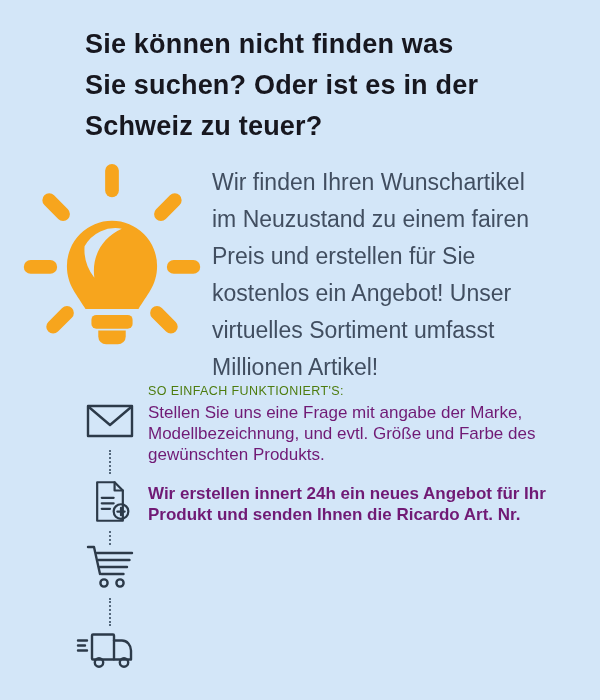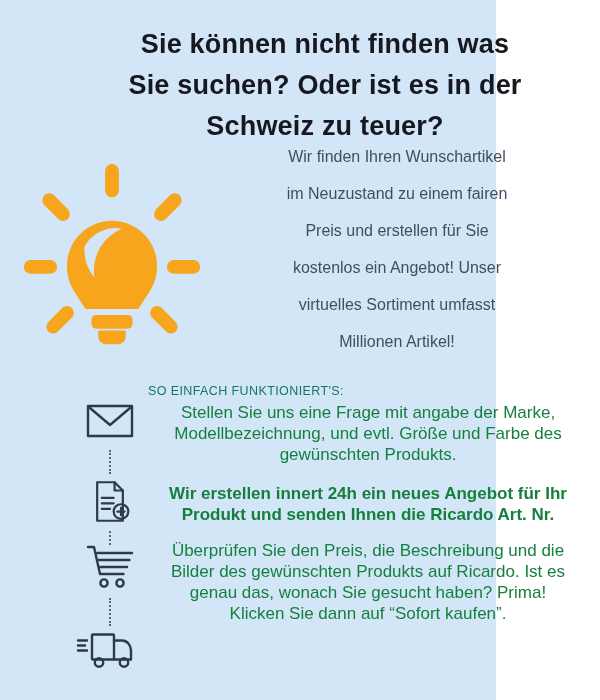--- a/index.html
+++ b/index.html
@@ -3,75 +3,74 @@
 <meta charset="utf-8">
 <style>
   html, body { margin: 0; padding: 0; }
   body {
     width: 600px; height: 700px;
     font-family: "Liberation Sans", "DejaVu Sans", sans-serif;
     overflow: hidden;
   }
   .page {
     position: relative;
-    width: 496px; height: 700px;
+    width: 600px; height: 700px;
     background: #d3e6f8;
-    text-align: center;
   }
   .heading {
     position: absolute;
     left: 85px; top: 24px;
     width: 480px;
     font-size: 27px;
     font-weight: 700;
     line-height: 41px;
     color: #17171f;
     white-space: pre-line;
     letter-spacing: 0.2px;
   }
   .bulb-wrap {
     position: absolute;
     left: 22px; top: 164px;
     width: 180px; height: 196px;
   }
   .bulb-wrap svg { width: 100%; height: 100%; display: block; }
   .intro-text {
     position: absolute;
-    left: 212px; top: 138px;
+    left: 212px; top: 164px;
     width: 370px;
-    font-size: 16px;
+    font-size: 23px;
     font-weight: 300;
     line-height: 37px;
     color: #414e60;
     white-space: pre-line;
   }
   .how-label {
     position: absolute;
     left: 148px; top: 384px;
     font-size: 12.5px;
     letter-spacing: 0.4px;
-    color: #0f766e;
+    color: #4d7c0f;
   }
   .step-icon { position: absolute; }
   .step-icon svg { display: block; width: 100%; height: 100%; }
   .icon-stroke {
     fill: none;
     stroke: #2c3a49;
     stroke-width: 2.4;
     stroke-linecap: round;
     stroke-linejoin: round;
   }
   .step-text {
     position: absolute;
     left: 148px;
     width: 440px;
     font-size: 17px;
     font-weight: 300;
     line-height: 21px;
-    color: #15803d;
+    color: #701a75;
     white-space: pre-line;
   }
   .connector {
     position: absolute;
     left: 109px;
     width: 0;
     border-left: 2px dotted #55697d;
   }
   #icon-envelope { left: 86px; top: 404px; width: 48px; height: 34px; }
   #icon-document { left: 88px; top: 478px; width: 44px; height: 47px; }
@@ -149,24 +148,20 @@
     <svg viewBox="0 0 52 48" xmlns="http://www.w3.org/2000/svg">
       <path class="icon-stroke" d="M4,6 h6 l6,27"></path>
       <path class="icon-stroke" d="M13,12 h35"></path>
       <path class="icon-stroke" d="M14.5,19 h31"></path>
       <path class="icon-stroke" d="M16,26 h27"></path>
       <path class="icon-stroke" d="M17.5,33 h22"></path>
       <circle class="icon-stroke" cx="20" cy="42" r="3.6"></circle>
       <circle class="icon-stroke" cx="36" cy="42" r="3.6"></circle>
     </svg>
   </div>
-  <div class="step-text" id="step-text-3">Überprüfen Sie den Preis, die Beschreibung und die
-Bilder des gewünschten Produkts auf Ricardo. Ist es
-genau das, wonach Sie gesucht haben? Prima!
-Klicken Sie dann auf “Sofort kaufen”.</div>
   <div class="connector" id="connector-3"></div>
 
   <div class="step-icon" id="icon-truck">
     <svg viewBox="0 0 63 44" xmlns="http://www.w3.org/2000/svg">
       <path class="icon-stroke" d="M2,14 h9 M2,19 h7 M2,24 h9"></path>
       <rect class="icon-stroke" x="16" y="8" width="22" height="25" rx="1"></rect>
       <path class="icon-stroke" d="M38,14 h8 a9,10 0 0 1 9,10 v9 h-17"></path>
       <circle class="icon-stroke" cx="23" cy="36" r="4.2" fill="#d3e6f8"></circle>
       <circle class="icon-stroke" cx="48" cy="36" r="4.2" fill="#d3e6f8"></circle>
     </svg>

